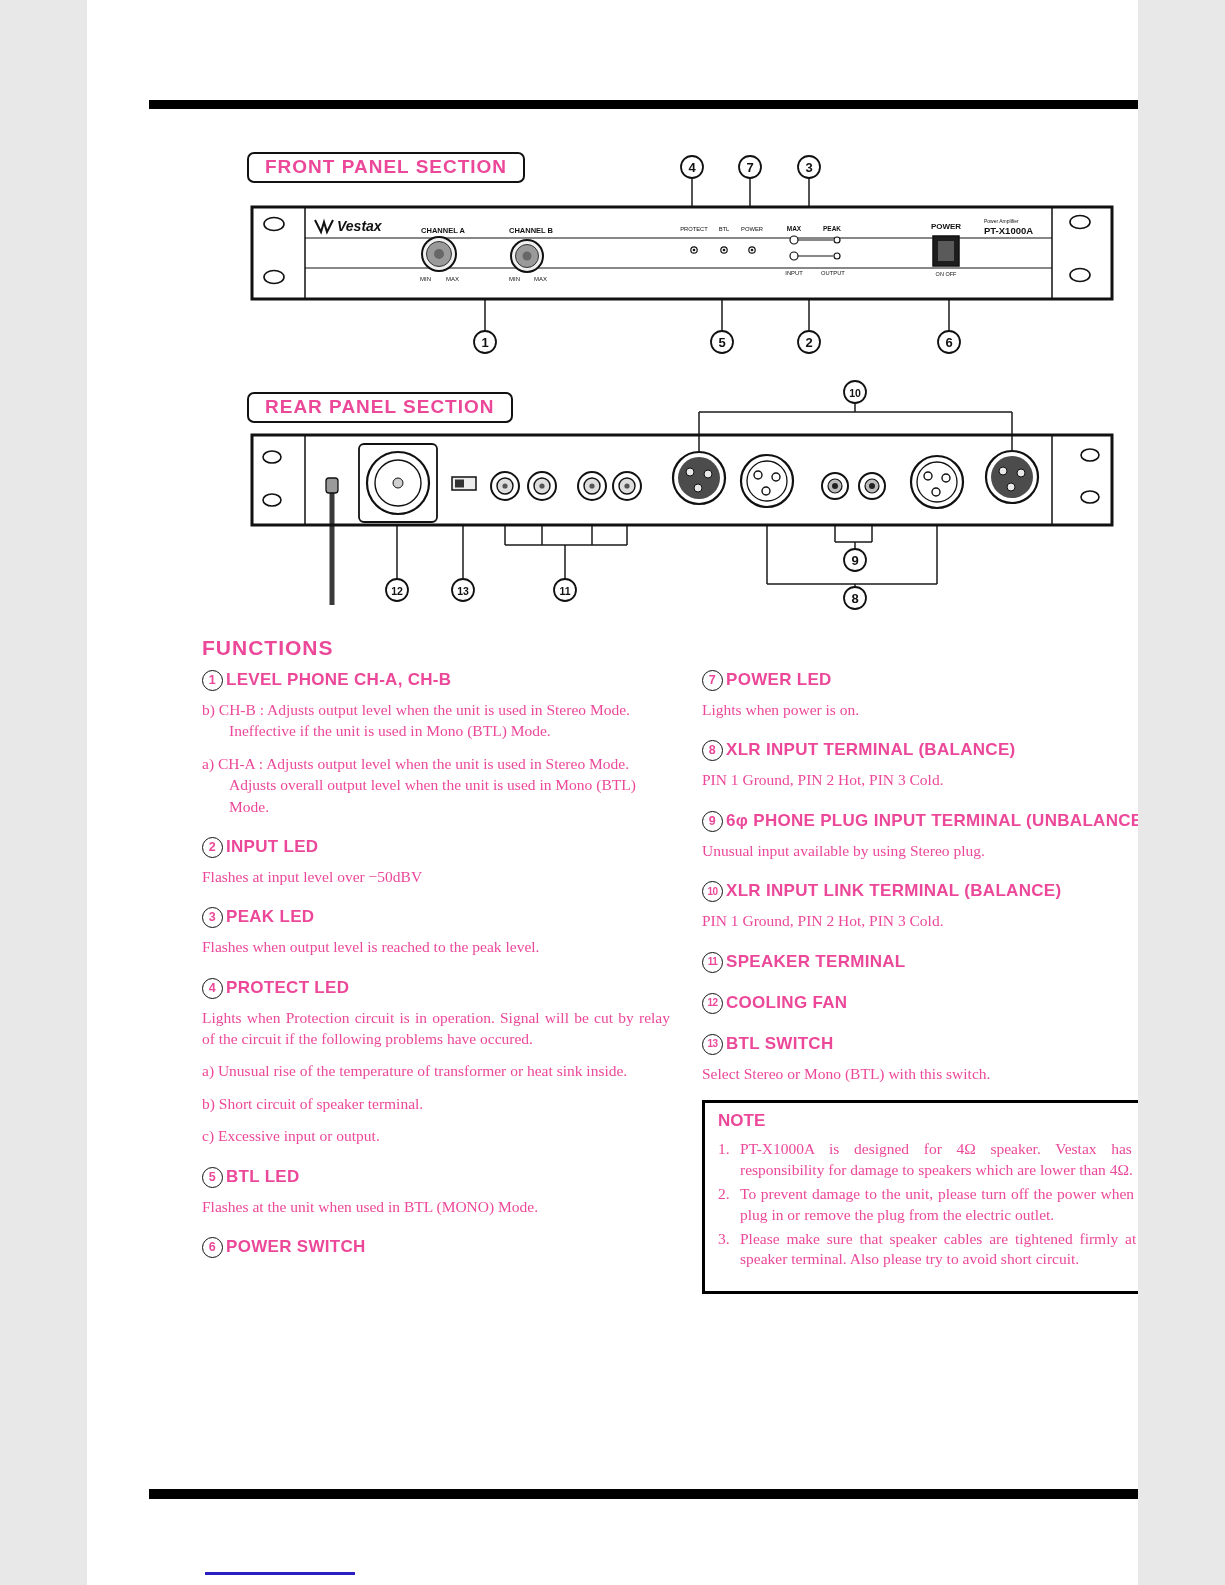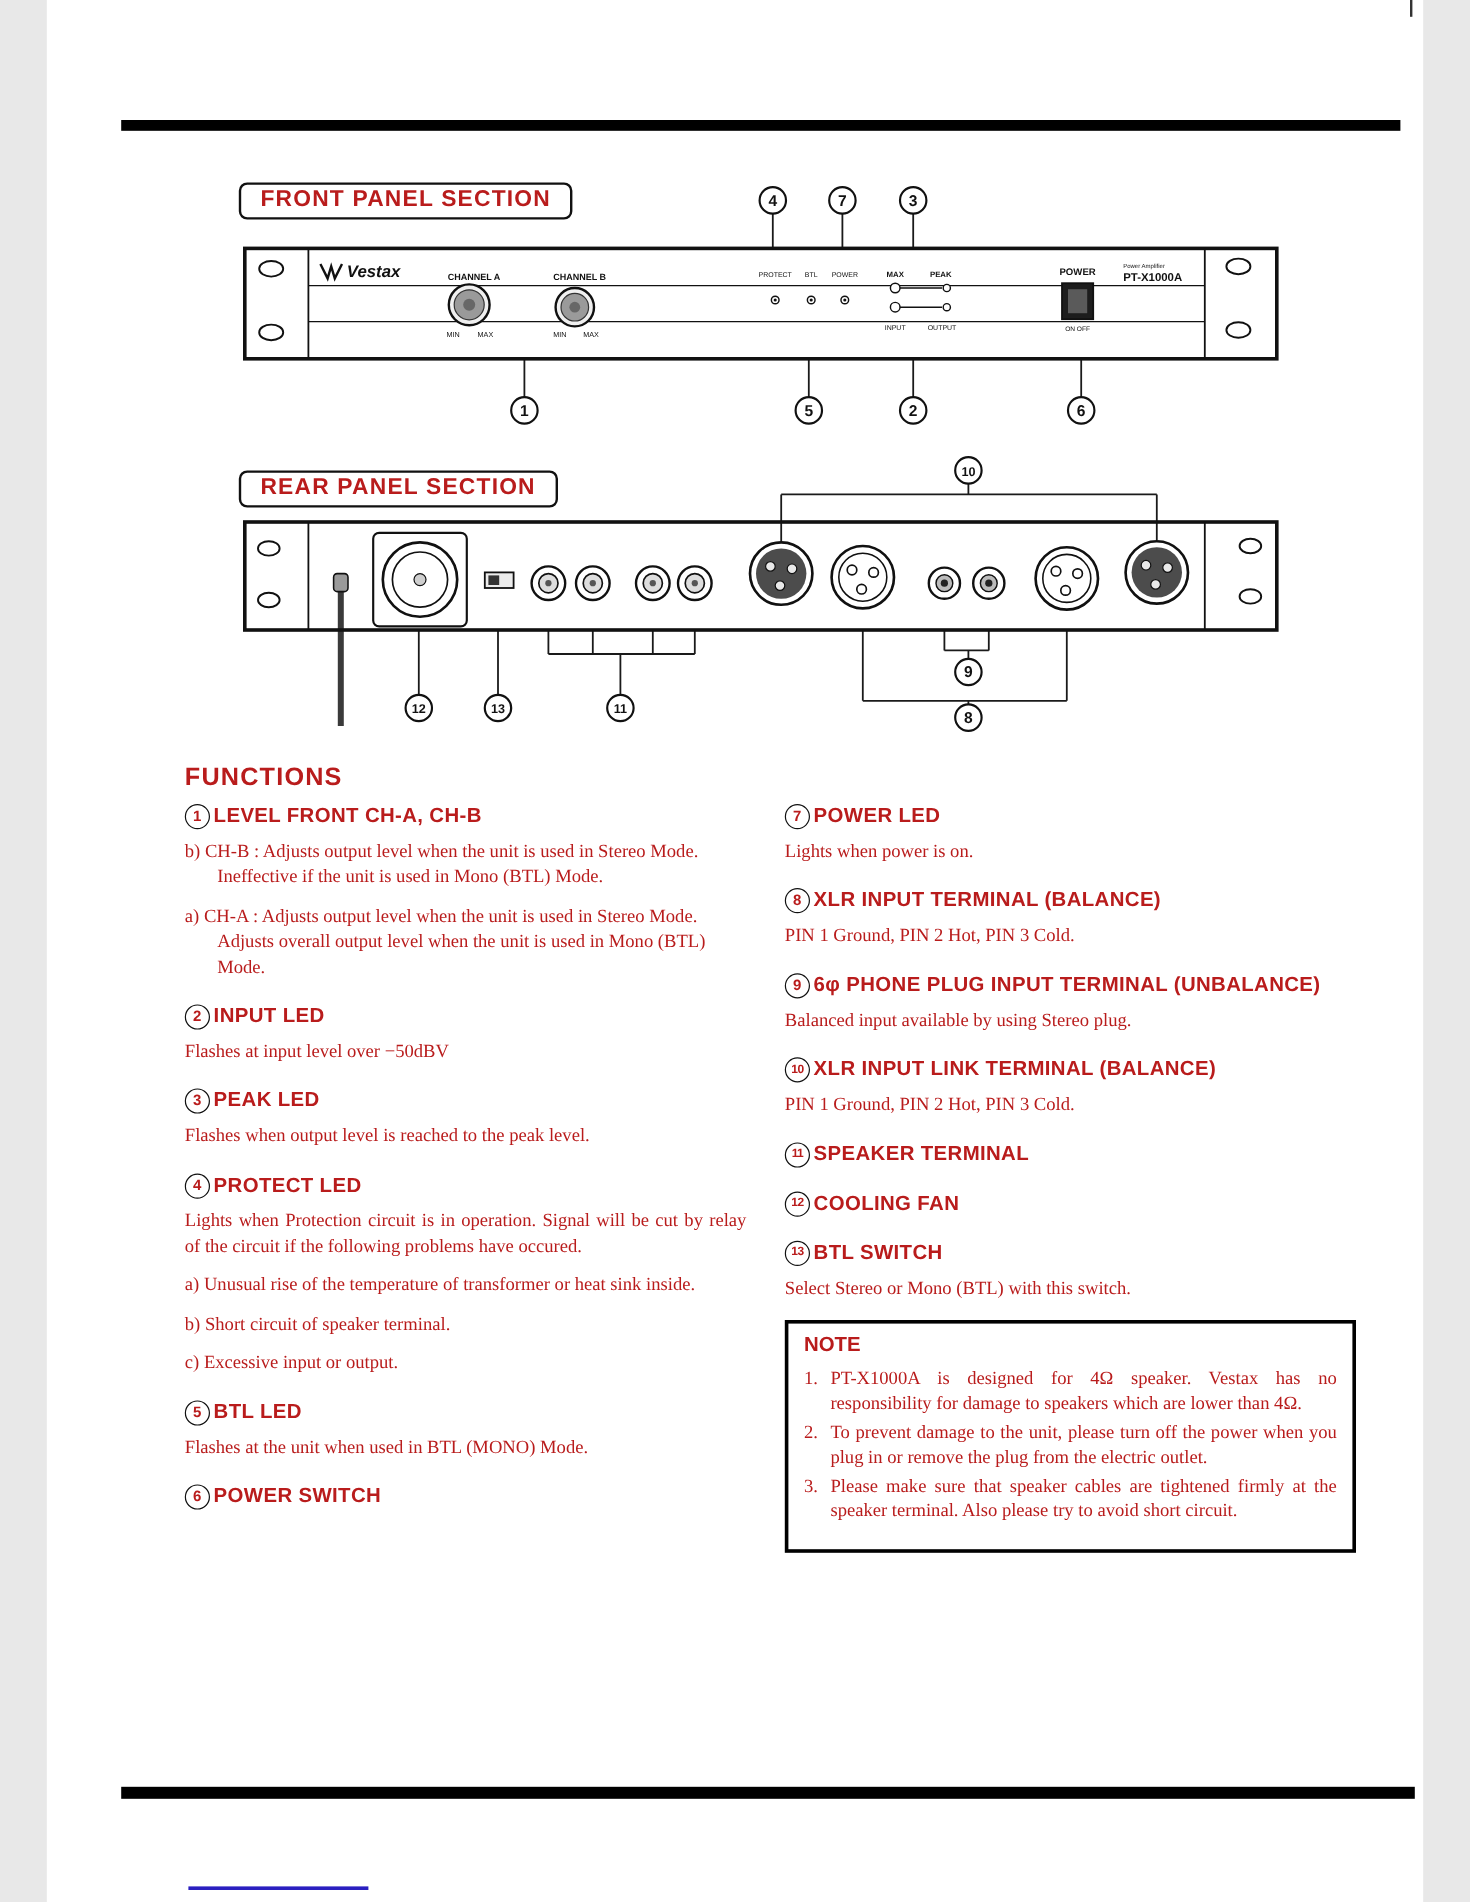--- a/index.html
+++ b/index.html
@@ -1,18 +1,18 @@
 <!DOCTYPE html>
 <html><head>
 <meta charset="utf-8">
 <style>
   html,body { margin:0; padding:0; background:#e8e8e8; }
   .page {
-    position:relative; width:1147px; height:1585px; margin:0 auto;
-    background:#ffffff; color:#b91c1c;
+    position:relative; width:1051px; height:1585px; margin:0 auto;
+    background:#ffffff; color:#ec4899;
     font-family:"Liberation Serif", serif;
     overflow:hidden;
   }
   .top-bar   { position:absolute; left:62px;  top:100px;  width:1066px; height:9px;  background:#000; }
   .bottom-bar{ position:absolute; left:62px;  top:1489px; width:1078px; height:10px; background:#000; }
   .blue-line { position:absolute; left:118px; top:1572px; width:150px;  height:3px;  background:#2a1fc0; }
   .corner-tick{ position:absolute; left:1136px; top:0; width:2px; height:14px; background:#333; }
 
   .section-label {
     position:absolute; z-index:3;
@@ -327,21 +327,21 @@
   <div class="functions">
     <div class="functions-heading">FUNCTIONS</div>
 
     <div class="columns">
 
       <div class="col col-left">
 
         <div class="func-item">
           <div class="func-title">
             <span class="circ-num">1</span>
-            <span>LEVEL FRONT CH-A, CH-B</span>
+            <span>LEVEL PHONE CH-A, CH-B</span>
           </div>
           <p class="func-para hang">b) CH-B : Adjusts output level when the unit is used in Stereo Mode. Ineffective if the unit is used in Mono (BTL) Mode.</p>
           <p class="func-para hang">a) CH-A : Adjusts output level when the unit is used in Stereo Mode. Adjusts overall output level when the unit is used in Mono (BTL) Mode.</p>
         </div>
 
         <div class="func-item">
           <div class="func-title">
             <span class="circ-num">2</span>
             <span>INPUT LED</span>
           </div>
@@ -400,21 +400,21 @@
             <span>XLR INPUT TERMINAL (BALANCE)</span>
           </div>
           <p class="func-para">PIN 1 Ground, PIN 2 Hot, PIN 3 Cold.</p>
         </div>
 
         <div class="func-item">
           <div class="func-title">
             <span class="circ-num">9</span>
             <span>6φ PHONE PLUG INPUT TERMINAL (UNBALANCE)</span>
           </div>
-          <p class="func-para">Balanced input available by using Stereo plug.</p>
+          <p class="func-para">Unusual input available by using Stereo plug.</p>
         </div>
 
         <div class="func-item">
           <div class="func-title">
             <span class="circ-num two">10</span>
             <span>XLR INPUT LINK TERMINAL (BALANCE)</span>
           </div>
           <p class="func-para">PIN 1 Ground, PIN 2 Hot, PIN 3 Cold.</p>
         </div>
 

